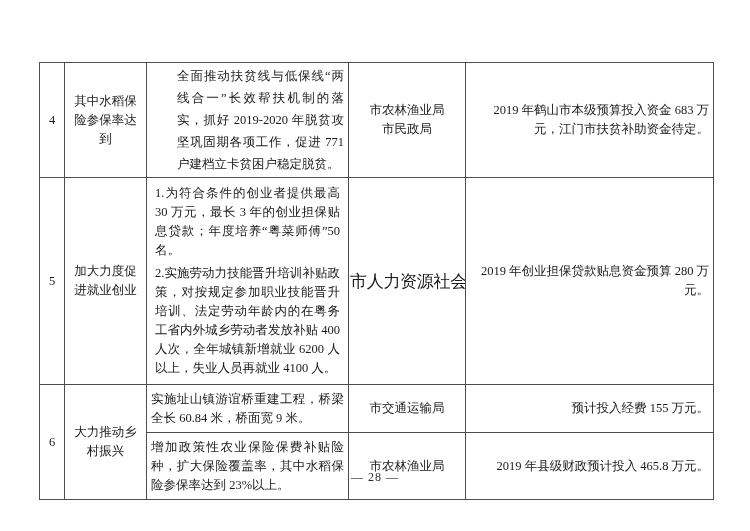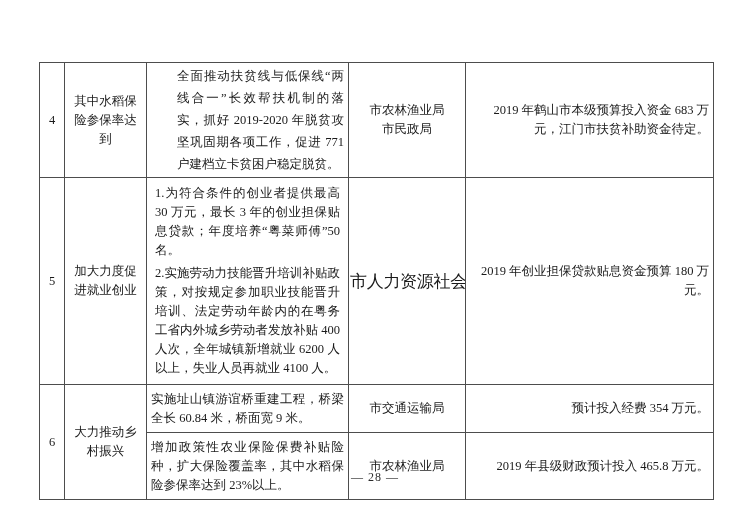--- a/index.html
+++ b/index.html
@@ -111,29 +111,29 @@
       </tr>
 
       <tr class="row5">
         <td class="num">5</td>
         <td class="cat">加大力度促进就业创业</td>
         <td class="desc">
           <p>1.为符合条件的创业者提供最高 30 万元，最长 3 年的创业担保贴息贷款；年度培养“粤菜师傅”50 名。</p>
           <p>2.实施劳动力技能晋升培训补贴政策，对按规定参加职业技能晋升培训、法定劳动年龄内的在粤务工省内外城乡劳动者发放补贴 400 人次，全年城镇新增就业 6200 人以上，失业人员再就业 4100 人。</p>
         </td>
         <td class="dept tight">市人力资源社会保障局</td>
-        <td class="budget">2019 年创业担保贷款贴息资金预算 180 万元。</td>
+        <td class="budget">2019 年创业担保贷款贴息资金预算 280 万元。</td>
       </tr>
 
       <tr class="row6a">
         <td class="num" rowspan="2">6</td>
         <td class="cat" rowspan="2">大力推动乡村振兴</td>
         <td class="desc">实施址山镇游谊桥重建工程，桥梁全长 60.84 米，桥面宽 9 米。</td>
         <td class="dept">市交通运输局</td>
-        <td class="budget">预计投入经费 354 万元。</td>
+        <td class="budget">预计投入经费 155 万元。</td>
       </tr>
 
       <tr class="row6b">
         <td class="desc">增加政策性农业保险保费补贴险种，扩大保险覆盖率，其中水稻保险参保率达到 23%以上。</td>
         <td class="dept">市农林渔业局</td>
         <td class="budget">2019 年县级财政预计投入 465.8 万元。</td>
       </tr>
     </tbody>
   </table>
 

